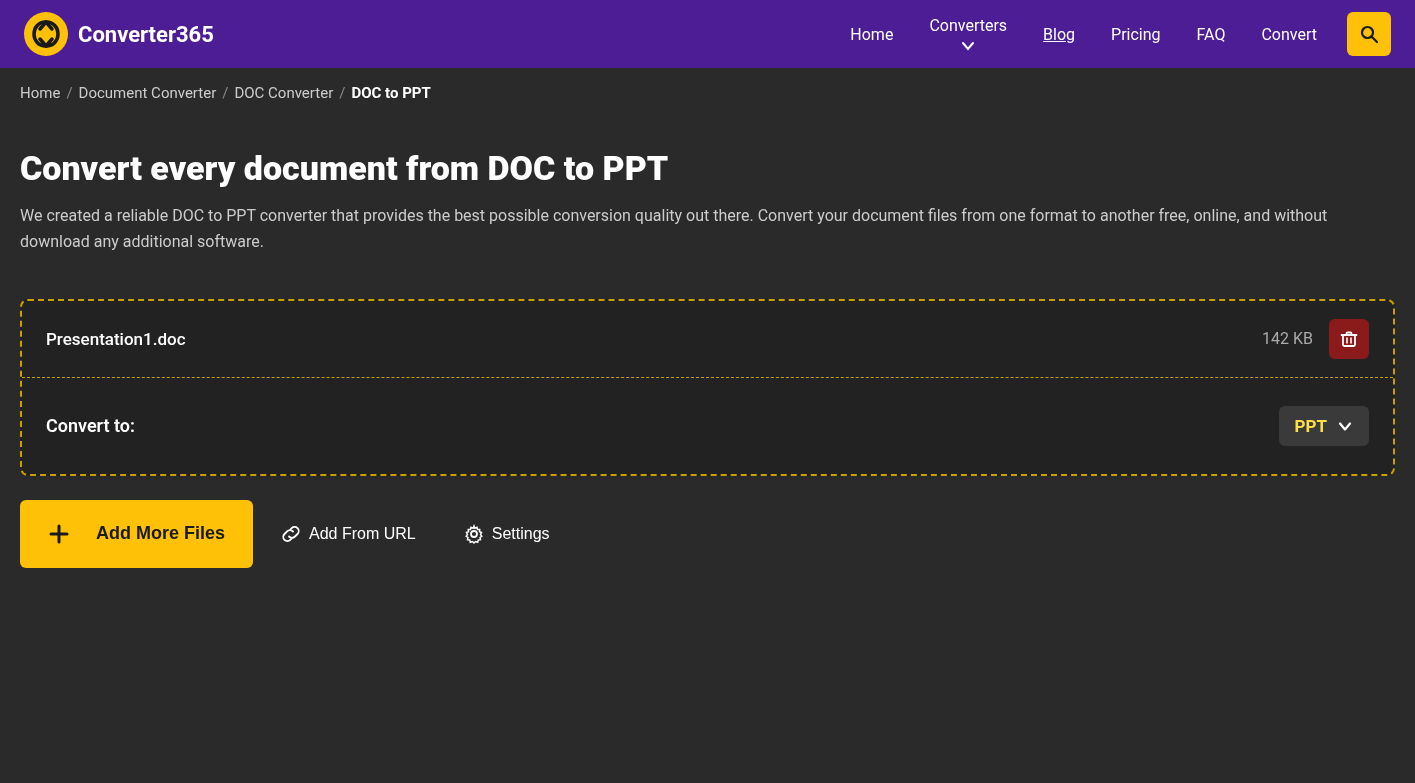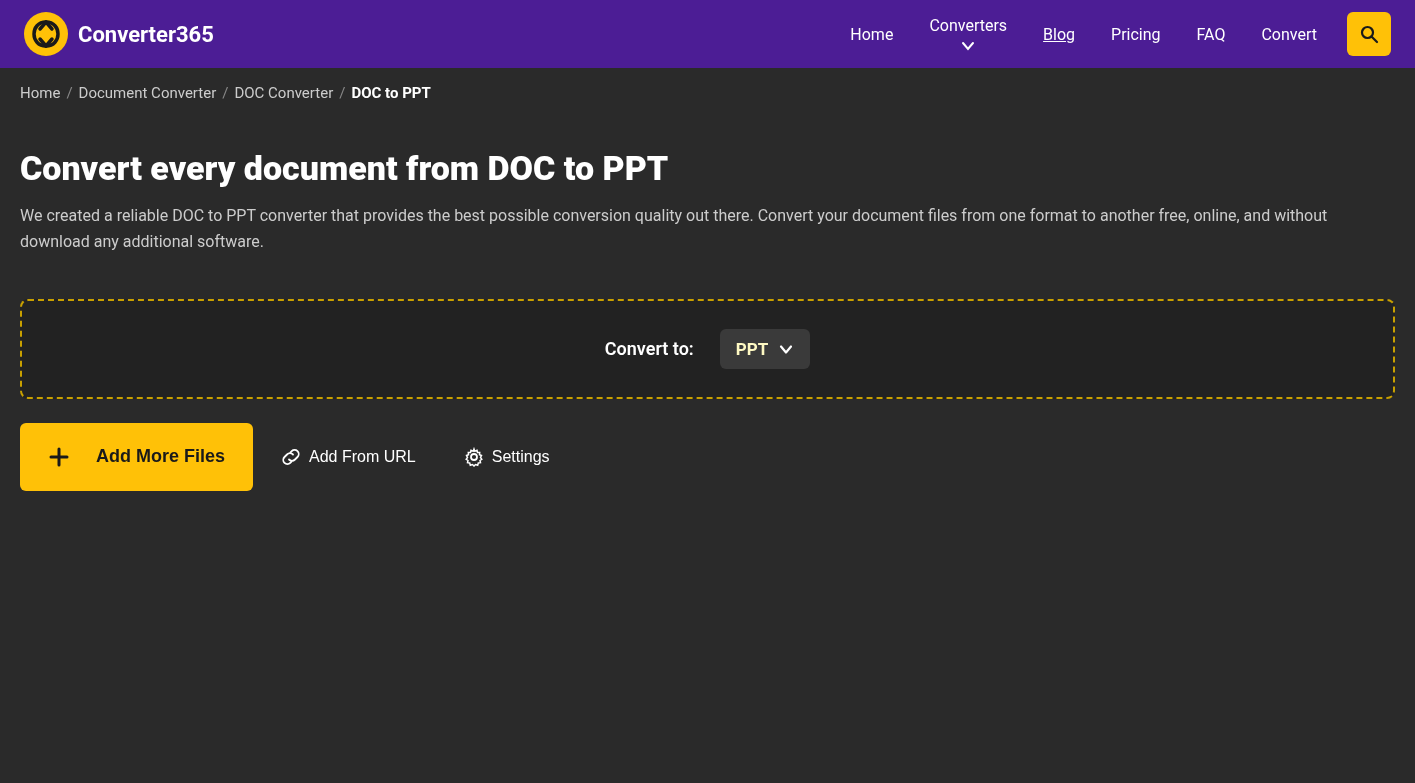--- a/index.html
+++ b/index.html
@@ -157,21 +157,21 @@
       align-items: center;
       justify-content: center;
       cursor: pointer;
       color: #ffffff;
     }
 
     
     .convert-options {
       display: flex;
       align-items: center;
-      justify-content: center;
+      justify-content: space-between;
       padding: 28px 24px;
       gap: 26px;
     }
     .convert-to-label {
       font-size: 18px;
       font-weight: 600;
       color: #ffffff;
     }
     .format-select-wrapper {
       position: relative;
@@ -305,25 +305,40 @@
   <span class="breadcrumb-active">DOC to PPT</span>
 </div>
 
 <section class="hero">
   <h1 class="hero-title">Convert every document from DOC to PPT</h1>
   <p class="hero-desc">We created a reliable DOC to PPT converter that provides the best possible conversion quality out there. Convert your document files from one format to another free, online, and without download any additional software.</p>
 </section>
 
 <div class="converter-box">
 
+  <div class="file-row">
+    <span class="file-name">Presentation1.doc</span>
+    <div class="file-right">
+      <span class="file-size">142 KB</span>
+      <button class="delete-btn">
+        <svg width="20" height="20" viewBox="0 0 20 20" fill="none">
+          <rect x="4" y="6" width="12" height="11" rx="1.5" stroke="white" stroke-width="1.8"></rect>
+          <line x1="8" y1="9" x2="8" y2="14" stroke="white" stroke-width="1.6" stroke-linecap="round"></line>
+          <line x1="12" y1="9" x2="12" y2="14" stroke="white" stroke-width="1.6" stroke-linecap="round"></line>
+          <line x1="2.5" y1="6" x2="17.5" y2="6" stroke="white" stroke-width="1.8" stroke-linecap="round"></line>
+          <path d="M7.5 6 L7.5 4.5 C7.5 3.9 7.9 3.5 8.5 3.5 L11.5 3.5 C12.1 3.5 12.5 3.9 12.5 4.5 L12.5 6" stroke="white" stroke-width="1.8"></path>
+        </svg>
+      </button>
+    </div>
+  </div>
 
   <div class="convert-options">
     <span class="convert-to-label">Convert to:</span>
     <div class="format-select-wrapper">
-      <span style="font-size:17px; font-weight:700; color:#fef9c3;">PPT</span>
+      <span style="font-size:17px; font-weight:700; color:#fde047;">PPT</span>
       <svg width="16" height="16" viewBox="0 0 16 16" fill="none">
         <path d="M3 5.5 L8 11.5 L13 5.5" stroke="white" stroke-width="2.2" stroke-linecap="round" stroke-linejoin="round"></path>
       </svg>
     </div>
   </div>
 </div>
 
 <div class="action-bar">
   <div class="action-bar-left">
     <button class="add-files-btn">

